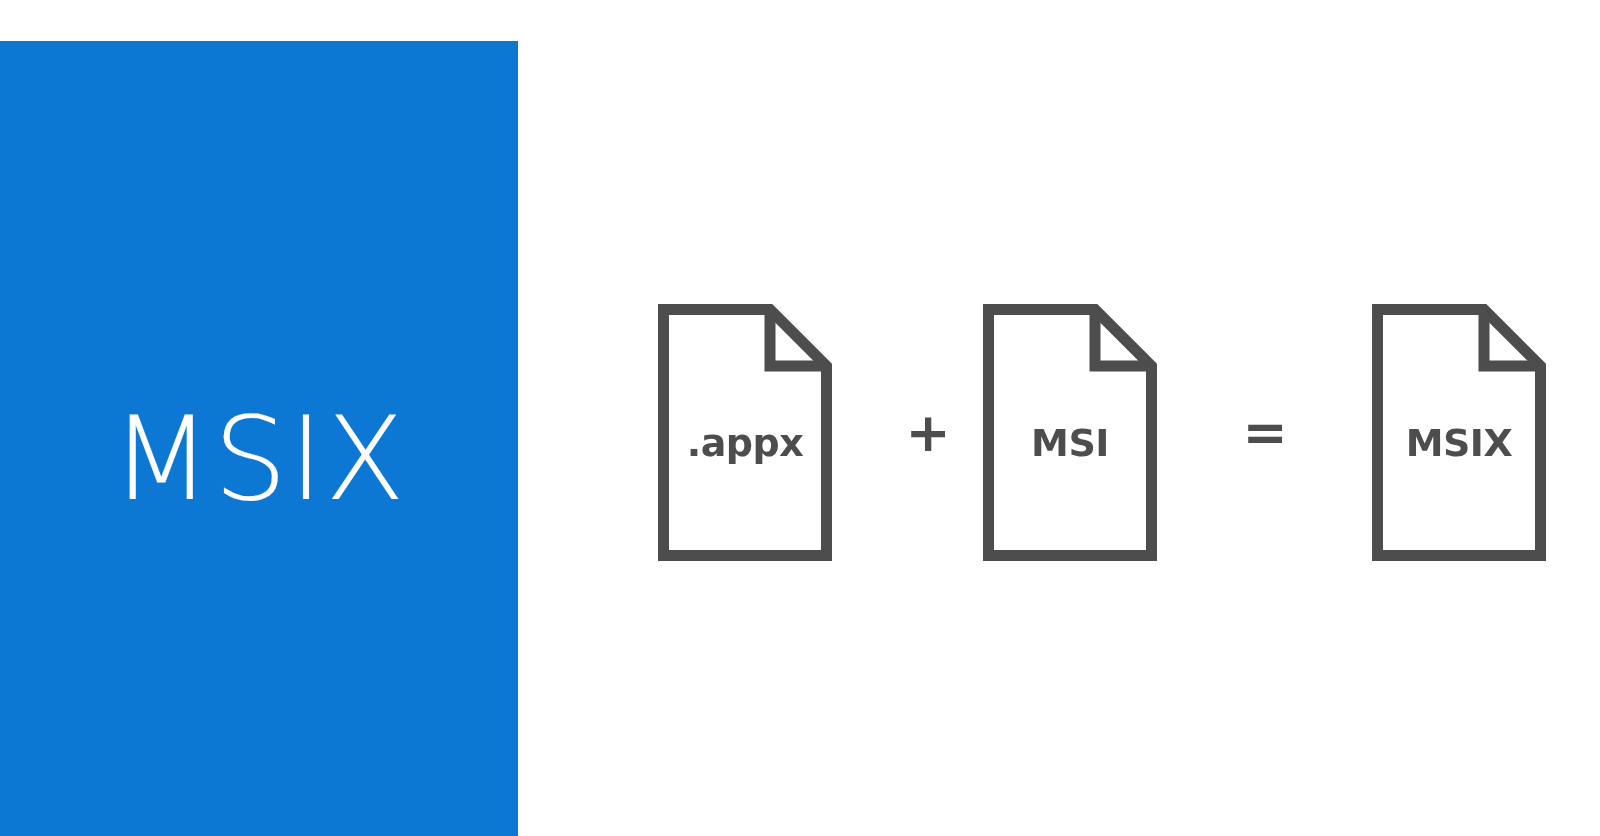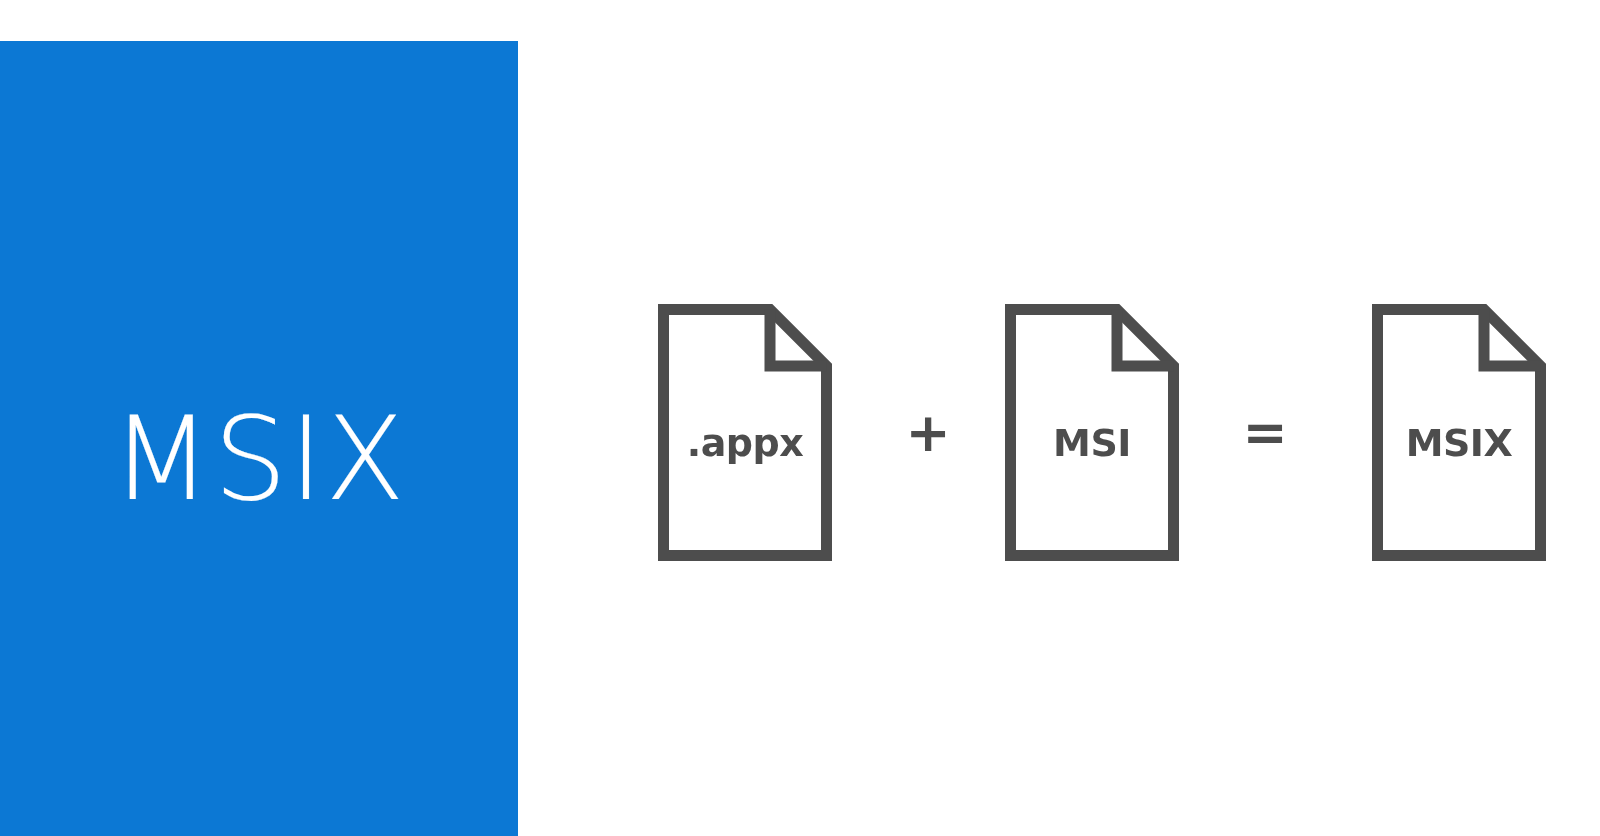--- a/index.html
+++ b/index.html
@@ -103,21 +103,21 @@
     font-family: "DejaVu Sans", "Liberation Sans", sans-serif;
     font-weight: bold;
     font-size: 54px;
     line-height: 1;
     user-select: none;
   }
 
   
   #doc-appx { left: 140px; }
   #op-plus  { left: 365px; }
-  #doc-msi  { left: 487px; }
+  #doc-msi  { left: 465px; }
   #op-equals{ left: 702px; }
   #doc-msix { left: 854px; }
 </style>
 </head>
 <body>
 
 <div id="canvas">
 
   <div id="brand-panel">
     <div id="brand-wordmark">MSIX</div>

